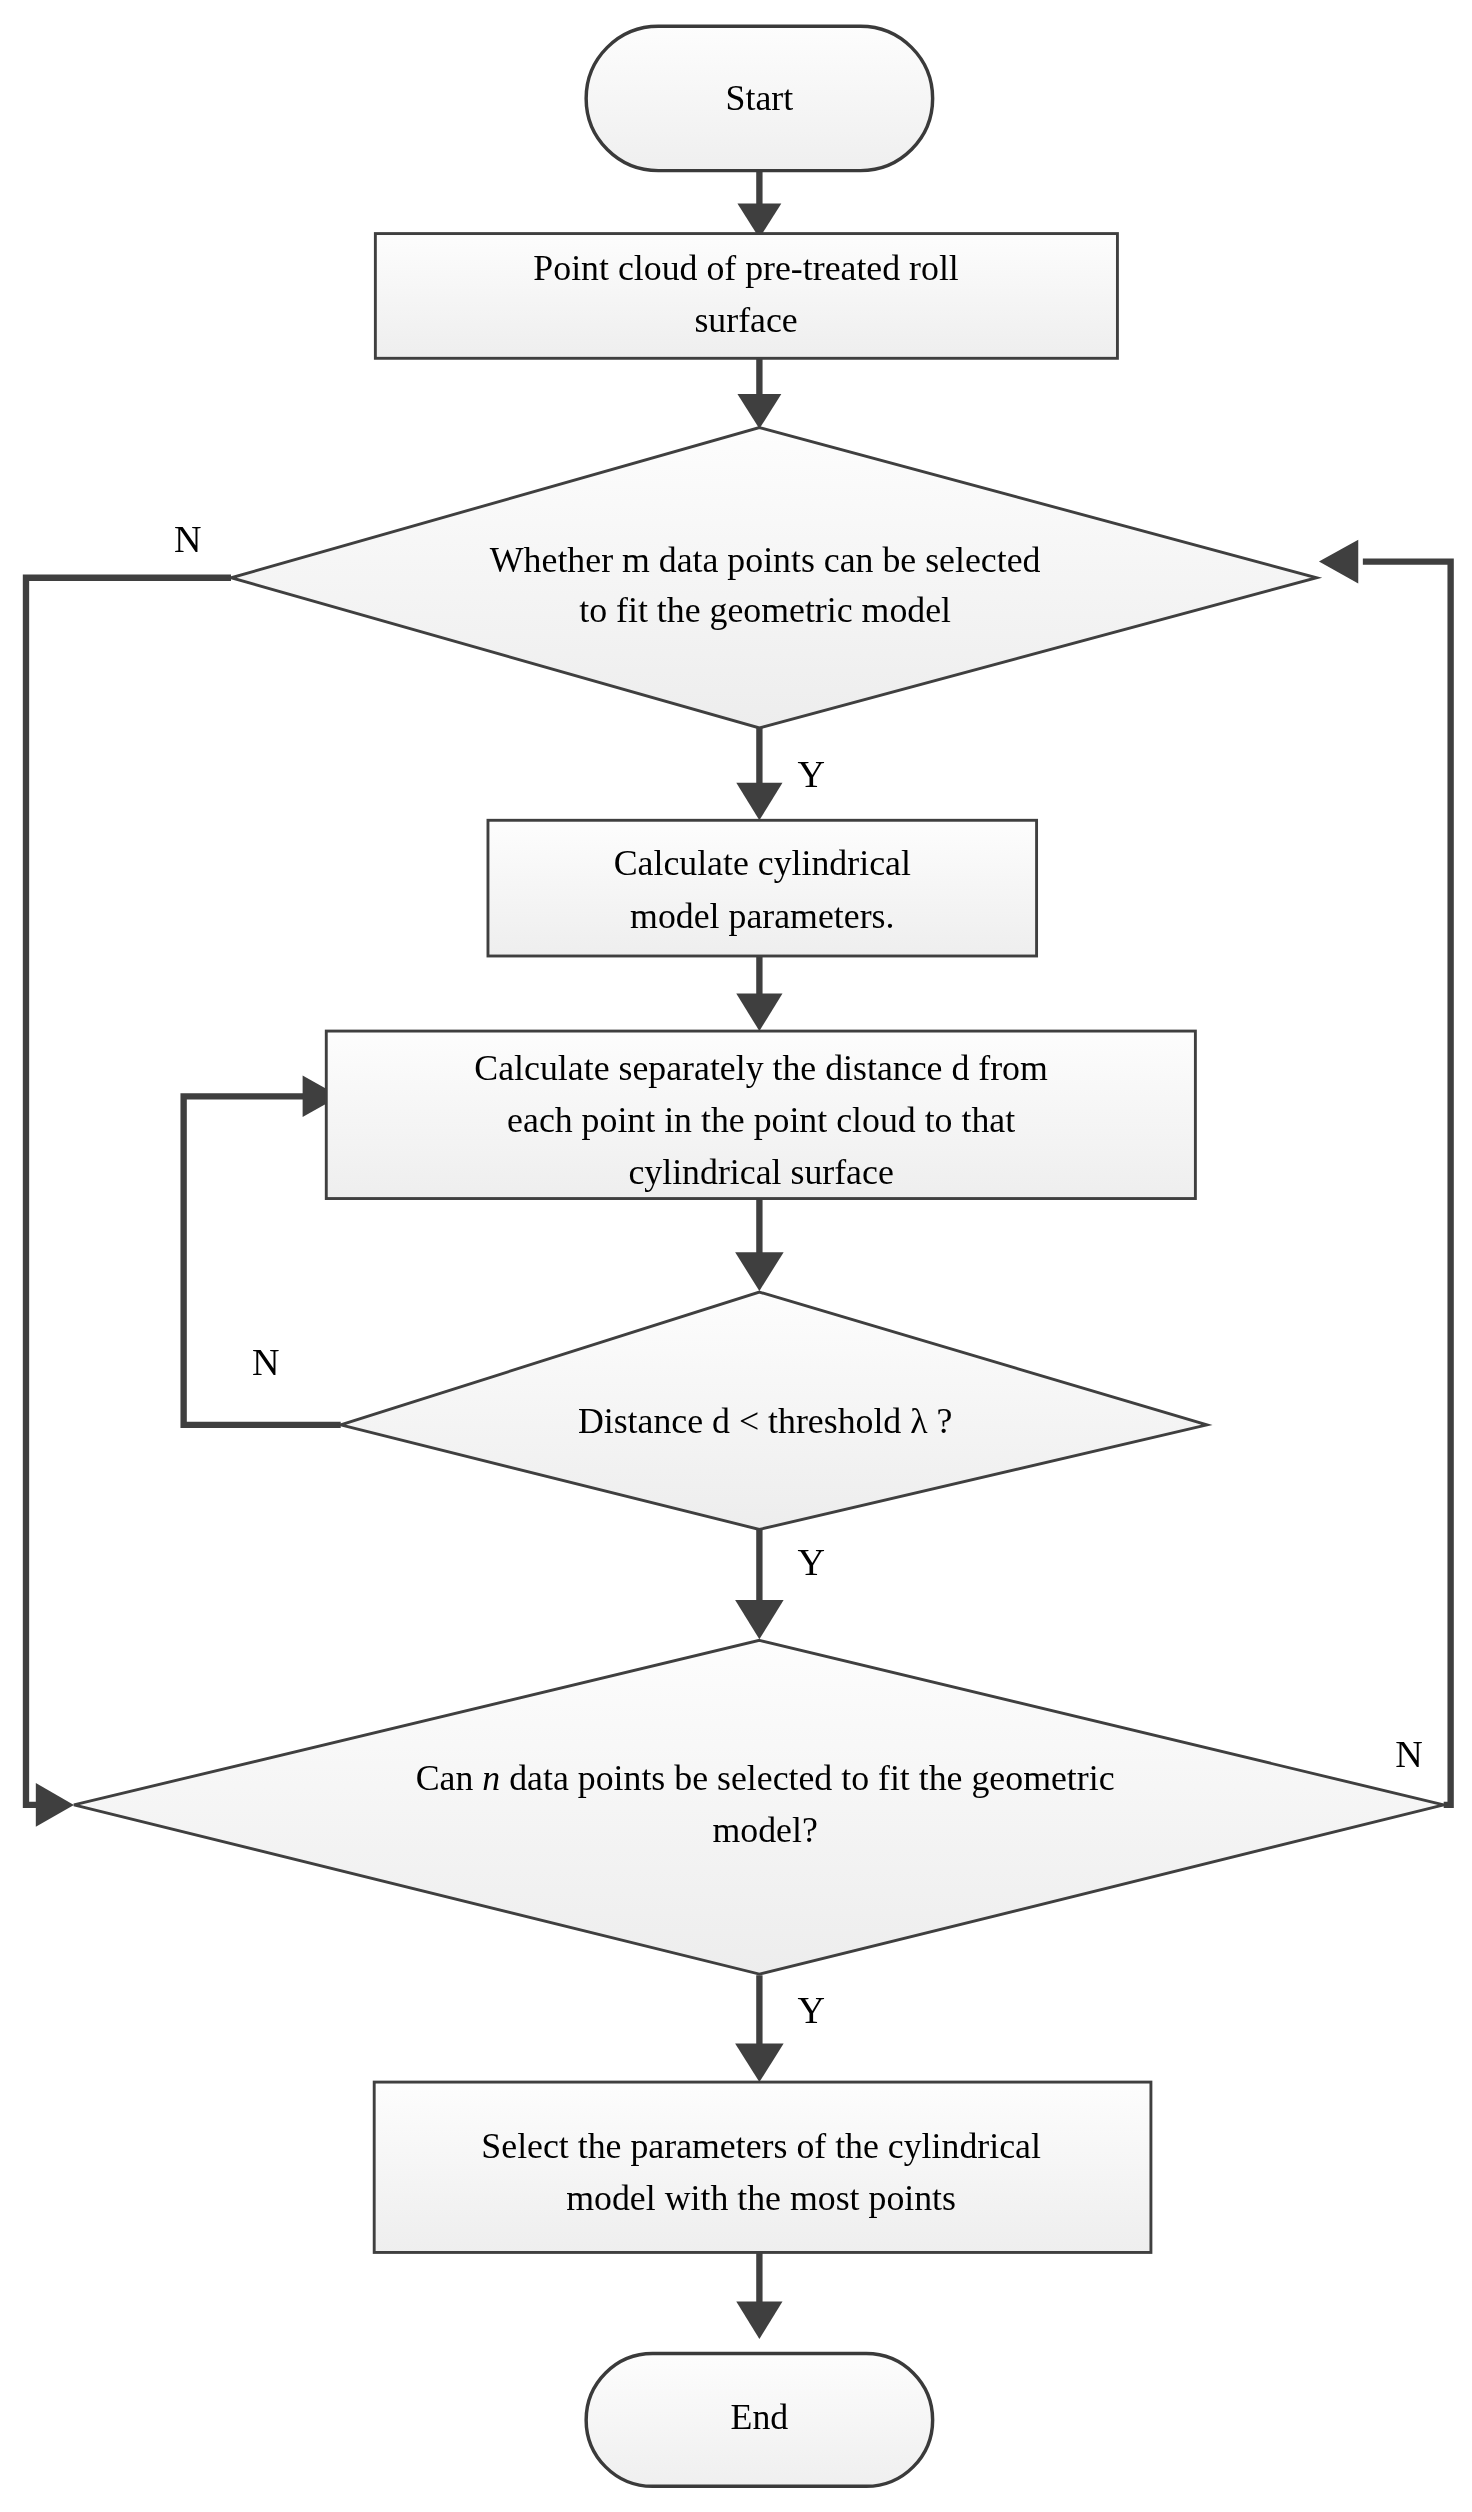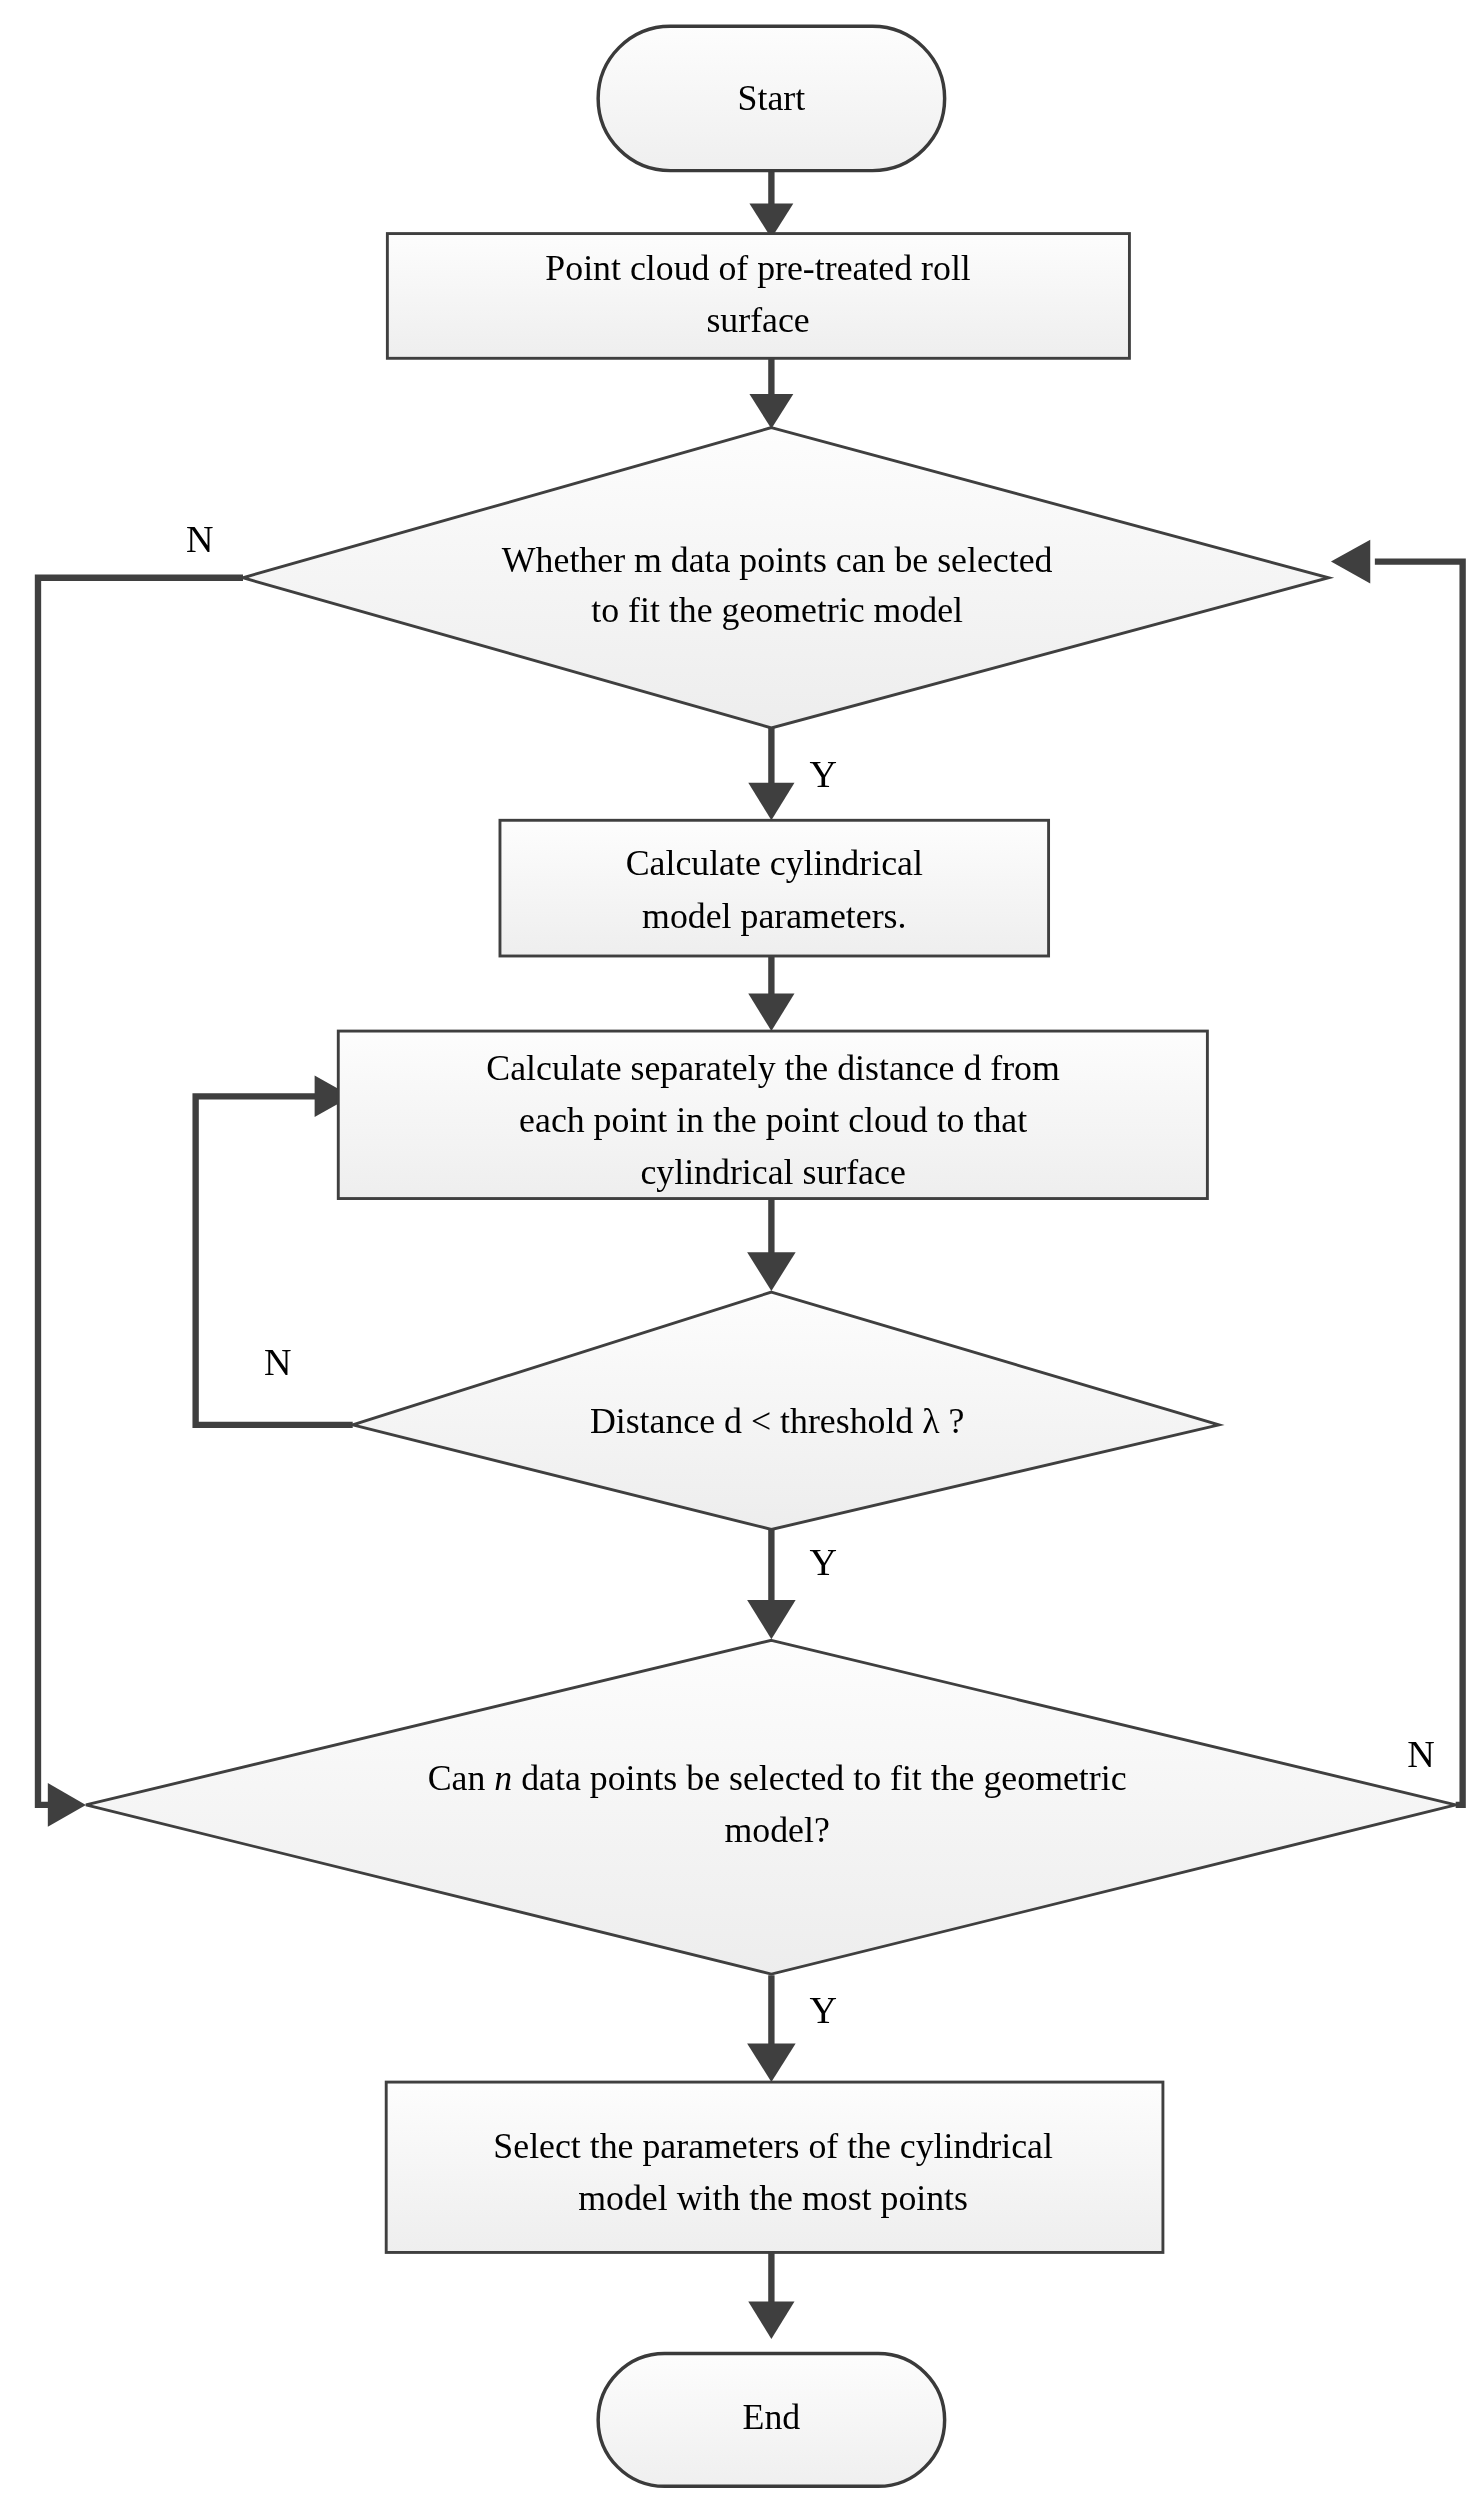--- a/index.html
+++ b/index.html
@@ -10,21 +10,20 @@
   body {
     width: 1472px;
     height: 2512px;
     font-family: "Liberation Serif", "DejaVu Serif", serif;
     overflow: hidden;
   }
   #flowchart-root {
     position: relative;
     width: 1284px;
     height: 2512px;
-    margin-left: 12px;
   }
   svg#flow-svg {
     position: absolute;
     top: 0;
     left: 0;
     width: 1472px;
     height: 2512px;
     display: block;
   }
   .shape-fill-box {

